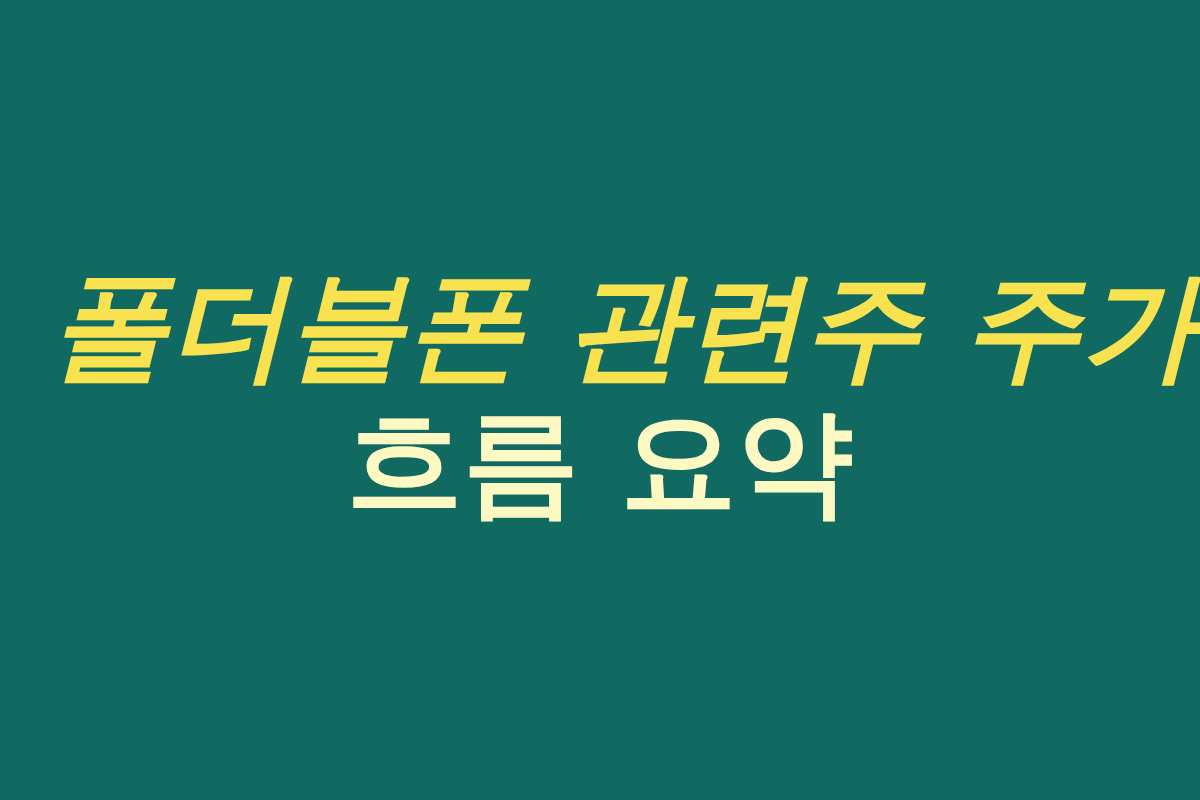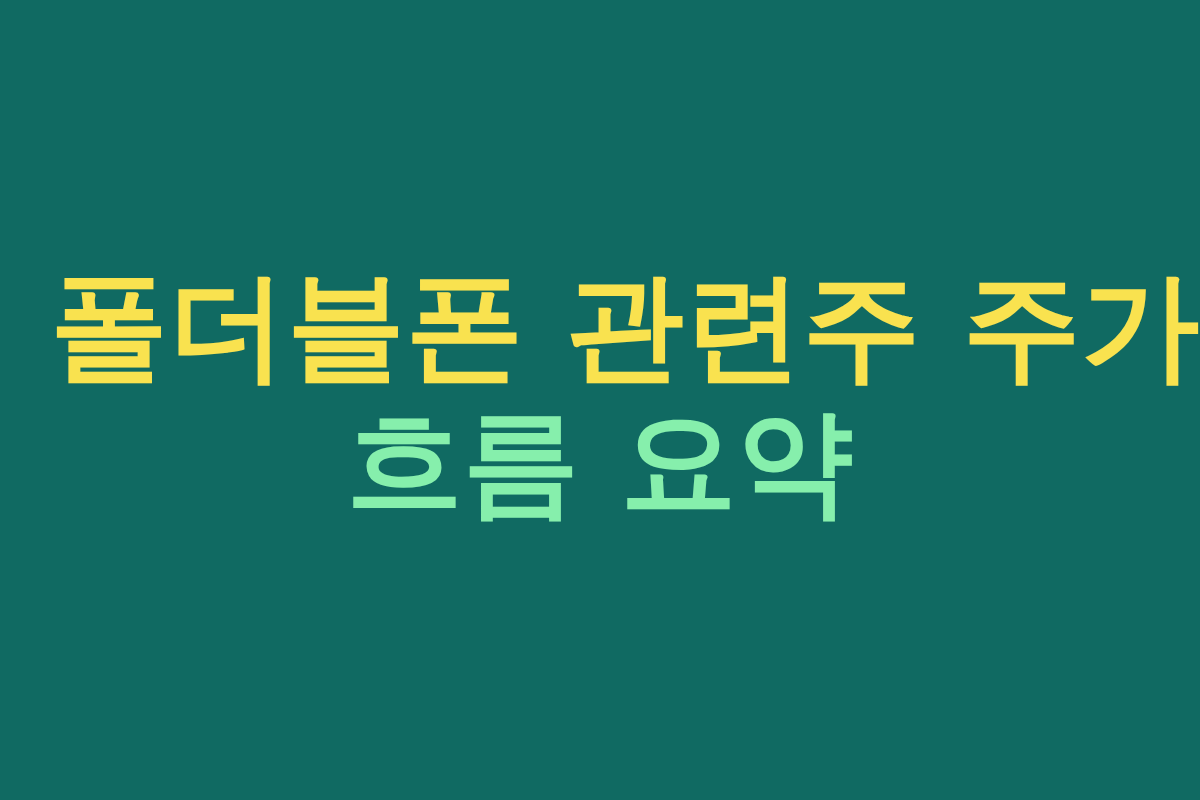--- a/index.html
+++ b/index.html
@@ -48,19 +48,19 @@
     font-size: 116px;
   }
 </style>
 </head>
 <body>
 
 <div id="thumbnail-card" style="background: rgb(16, 106, 98);">
 
   <div id="title-block">
 
-    <span class="title-line line-1" style="color: rgb(249, 226, 79);">폴더블폰 관련주 주가</span>
+    <span class="title-line line-1" style="color: rgb(249, 226, 79); font-style: italic;">폴더블폰 관련주 주가</span>
 
-    <span class="title-line line-2" style="color: #86efac;">흐름 요약</span>
+    <span class="title-line line-2" style="color: #fef9c3;">흐름 요약</span>
 
   </div>
 
 </div>
 
 </body></html>

